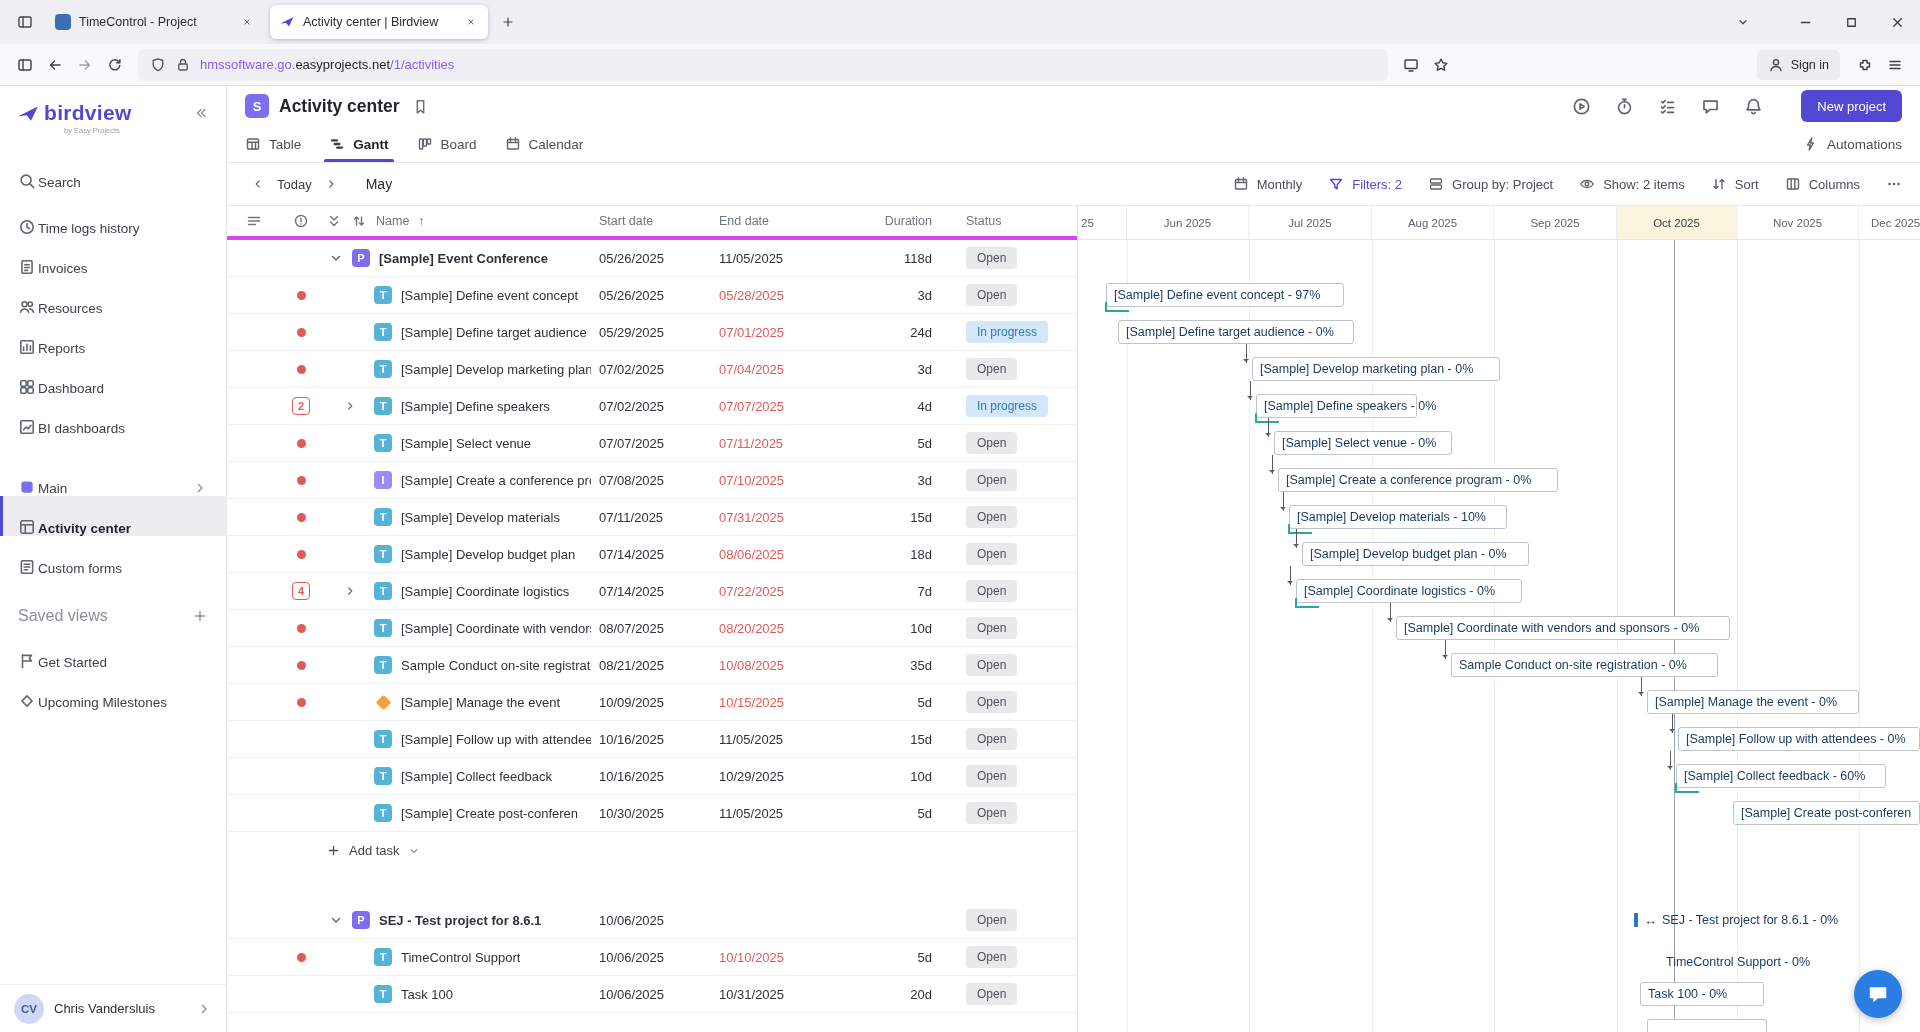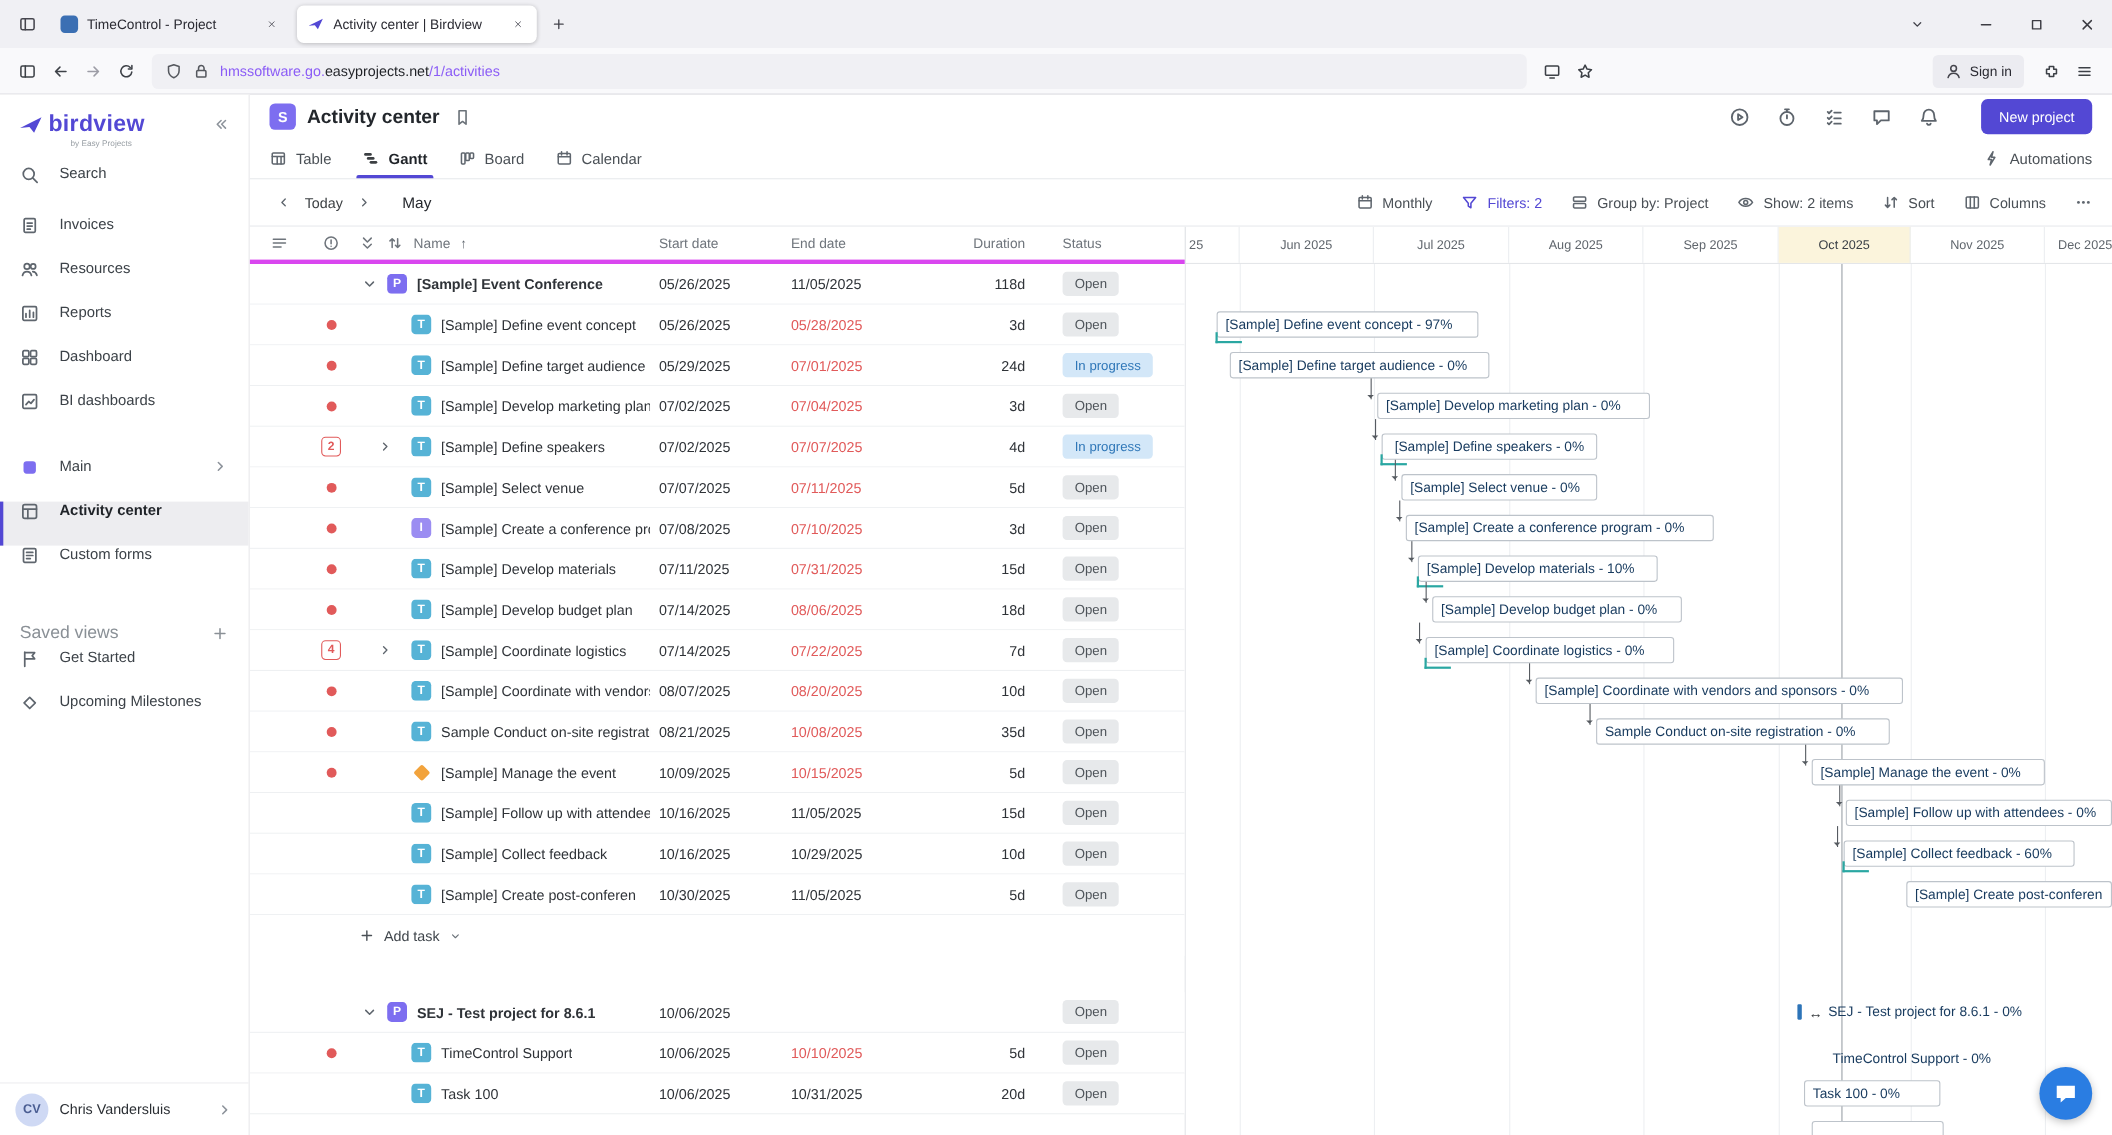--- a/index.html
+++ b/index.html
@@ -38,21 +38,21 @@
   .signin .ic{width:16px;height:16px;color:#45454d}
 
   
   .app{display:flex;height:946px}
   .sidebar{width:227px;flex:none;border-right:1px solid #e8e9ec;display:flex;flex-direction:column;background:#fff}
   .logorow{height:64px;display:flex;align-items:flex-start;padding:16px 14px 0 16px;position:relative}
   .birdic{width:24px;height:24px;margin-right:4px}
   .logotxt{font-size:21px;font-weight:bold;color:#5348d4;letter-spacing:.3px;line-height:22px}
   .logosub{position:absolute;left:64px;top:40px;font-size:7.5px;color:#9aa0a6}
   .collapsebtn{margin-left:auto;width:22px;height:22px;color:#8d939b;padding:3px}
-  .snav-item{height:40px;display:flex;align-items:flex-start;gap:18px;padding:0 18px;font-size:13.5px;color:#3c4248;position:relative;cursor:default}
+  .snav-item{height:40px;display:flex;align-items:flex-end;gap:2px;padding:0 18px;font-size:13.5px;color:#3c4248;position:relative;cursor:default}
   .snav-item .sic{width:18px;height:18px;color:#5f666e;flex:none}
   .snav-item.active{background:#ededf0;color:#1f2328;font-weight:bold}
   .snav-item.active::before{content:'';position:absolute;left:0;top:0;bottom:0;width:3px;background:#5348d4}
   .snav-item .rchev{margin-left:auto;width:16px;height:16px;color:#8d939b}
   .gap6{height:6px}.gap20{height:20px}.gap26{height:26px}
   .savedhdr{height:28px;display:flex;align-items:center;padding:0 18px;font-size:16px;color:#8a9096}
   .savedhdr .plusic{margin-left:auto;width:16px;height:16px;color:#8a9096}
   .sideflex{flex:1}
   .userrow{height:48px;border-top:1px solid #ededf0;display:flex;align-items:center;gap:10px;padding:0 14px}
   .avatar{width:30px;height:30px;border-radius:50%;background:#cfd9f4;color:#4a5d92;font-size:11.5px;font-weight:bold;
@@ -367,20 +367,31 @@
                 </g>
               </svg>
             </span>
             <span>Search</span>
           </div>
           <div class="gap6"></div>
           <div class="snav-item">
             <span class="ic sic">
               <svg viewBox="0 0 16 16">
                 <g fill="none" stroke="currentColor" stroke-width="1.4" stroke-linecap="round" stroke-linejoin="round">
+                  <circle cx="8" cy="8" r="5.5"></circle>
+                  <path d="M8 5v3.2l2.2 1.3"></path>
+                </g>
+              </svg>
+            </span>
+            <span>Time logs history</span>
+          </div>
+          <div class="snav-item">
+            <span class="ic sic">
+              <svg viewBox="0 0 16 16">
+                <g fill="none" stroke="currentColor" stroke-width="1.4" stroke-linecap="round" stroke-linejoin="round">
                   <rect x="3.5" y="2.5" width="9" height="11" rx="1"></rect>
                   <path d="M6 6h4M6 8.5h4M6 11h2.5"></path>
                 </g>
               </svg>
             </span>
             <span>Invoices</span>
           </div>
           <div class="snav-item">
             <span class="ic sic">
               <svg viewBox="0 0 16 16">
@@ -1122,21 +1133,21 @@
                 <span class="glbl">[Sample] Define event concept - 97%</span>
               </div>
               <div class="gbar" style="left: 40px; top: 80px; width: 236px;">
                 <span class="glbl">[Sample] Define target audience - 0%</span>
               </div>
               <div class="connector" style="left: 168px; top: 104px; height: 19px;"></div>
               <div class="gbar" style="left: 174px; top: 117px; width: 248px;">
                 <span class="glbl">[Sample] Develop marketing plan - 0%</span>
               </div>
               <div class="connector" style="left: 172px; top: 141px; height: 19px;"></div>
-              <div class="gbar brk" style="left: 178px; top: 154px; width: 196px; justify-content: center;">
+              <div class="gbar brk" style="left: 178px; top: 154px; width: 161px;">
                 <span class="glbl">[Sample] Define speakers - 0%</span>
               </div>
               <div class="connector" style="left: 190px; top: 178px; height: 19px;"></div>
               <div class="gbar" style="left: 196px; top: 191px; width: 178px;">
                 <span class="glbl">[Sample] Select venue - 0%</span>
               </div>
               <div class="connector" style="left: 194px; top: 215px; height: 19px;"></div>
               <div class="gbar" style="left: 200px; top: 228px; width: 280px;">
                 <span class="glbl">[Sample] Create a conference program - 0%</span>
               </div>

